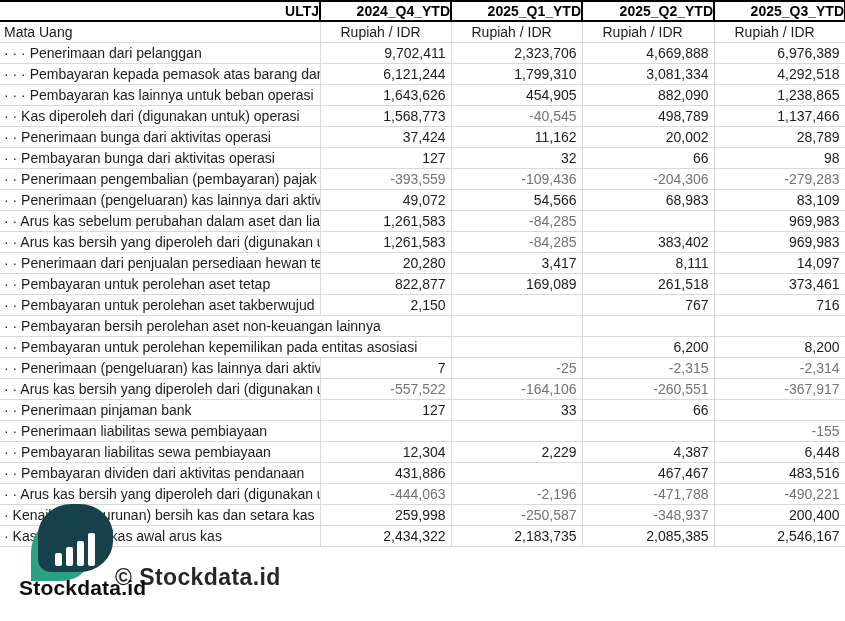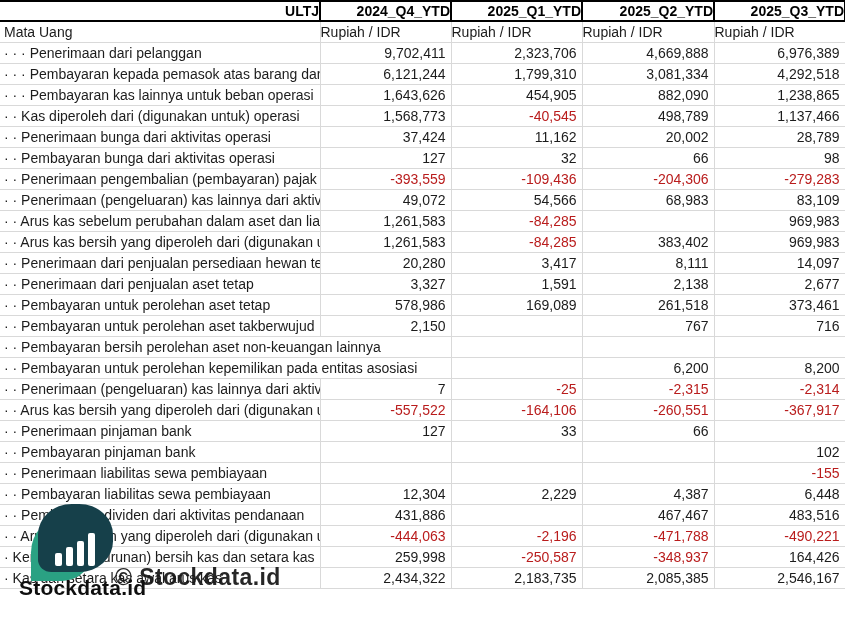--- a/index.html
+++ b/index.html
@@ -12,23 +12,23 @@
     height:20px; padding:0; font-size:14px; color:#1c1c1c;
     border-right:1px solid #d9d9d9; border-bottom:1px solid #d9d9d9;
     vertical-align:middle; white-space:nowrap; overflow:hidden;
   }
   thead th {
     font-weight:bold; text-align:right; color:#000000;
     border-top:2.5px solid #000; border-bottom:2.5px solid #000;
     border-right:2px solid #000; height:18px; font-size:14px;
   }
   td.label { text-align:left; padding-left:4px; }
-  td.txt   { text-align:left; padding-left:0; }
+  td.txt   { text-align:left; padding-left:20px; }
   td.num   { text-align:right; padding-right:5px; }
-  td.neg   { color:#b91c1c; }
+  td.neg   { color:#737373; }
   
   .center-mark {
     position:absolute; left:115px; top:564px; font-size:23px; font-weight:bold;
     color:rgba(22,22,22,0.93); letter-spacing:0.4px; pointer-events:none;
   }
   .logo { position:absolute; left:31px; top:504px; width:82px; height:78px; pointer-events:none; }
   .logo .green {
     position:absolute; left:0; top:13px; width:62px; height:64px;
     background:#2aa183; border-radius:55% 45% 50% 0;
   }
@@ -145,29 +145,22 @@
         <td class="num">969,983</td>
       </tr>
       <tr>
         <td class="label">· · Penerimaan dari penjualan persediaan hewan ter</td>
         <td class="num">20,280</td>
         <td class="num">3,417</td>
         <td class="num">8,111</td>
         <td class="num">14,097</td>
       </tr>
       <tr>
-        <td class="label">· · Penerimaan dari penjualan aset tetap</td>
-        <td class="num">3,327</td>
-        <td class="num">1,591</td>
-        <td class="num">2,138</td>
-        <td class="num">2,677</td>
-      </tr>
-      <tr>
         <td class="label">· · Pembayaran untuk perolehan aset tetap</td>
-        <td class="num">578,986</td>
+        <td class="num">822,877</td>
         <td class="num">169,089</td>
         <td class="num">261,518</td>
         <td class="num">373,461</td>
       </tr>
       <tr>
         <td class="label">· · Pembayaran untuk perolehan aset takberwujud</td>
         <td class="num">2,150</td>
         <td class="num"></td>
         <td class="num">767</td>
         <td class="num">716</td>
@@ -199,27 +192,20 @@
         <td class="num neg">-367,917</td>
       </tr>
       <tr>
         <td class="label">· · Penerimaan pinjaman bank</td>
         <td class="num">127</td>
         <td class="num">33</td>
         <td class="num">66</td>
         <td class="num"></td>
       </tr>
       <tr>
-        <td class="label">· · Pembayaran pinjaman bank</td>
-        <td class="num"></td>
-        <td class="num"></td>
-        <td class="num"></td>
-        <td class="num">102</td>
-      </tr>
-      <tr>
         <td class="label">· · Penerimaan liabilitas sewa pembiayaan</td>
         <td class="num"></td>
         <td class="num"></td>
         <td class="num"></td>
         <td class="num neg">-155</td>
       </tr>
       <tr>
         <td class="label">· · Pembayaran liabilitas sewa pembiayaan</td>
         <td class="num">12,304</td>
         <td class="num">2,229</td>
@@ -238,21 +224,21 @@
         <td class="num neg">-444,063</td>
         <td class="num neg">-2,196</td>
         <td class="num neg">-471,788</td>
         <td class="num neg">-490,221</td>
       </tr>
       <tr>
         <td class="label">· Kenaikan (penurunan) bersih kas dan setara kas</td>
         <td class="num">259,998</td>
         <td class="num neg">-250,587</td>
         <td class="num neg">-348,937</td>
-        <td class="num">164,426</td>
+        <td class="num">200,400</td>
       </tr>
       <tr>
         <td class="label">· Kas dan setara kas awal arus kas</td>
         <td class="num">2,434,322</td>
         <td class="num">2,183,735</td>
         <td class="num">2,085,385</td>
         <td class="num">2,546,167</td>
       </tr>
     </tbody>
 </table>

